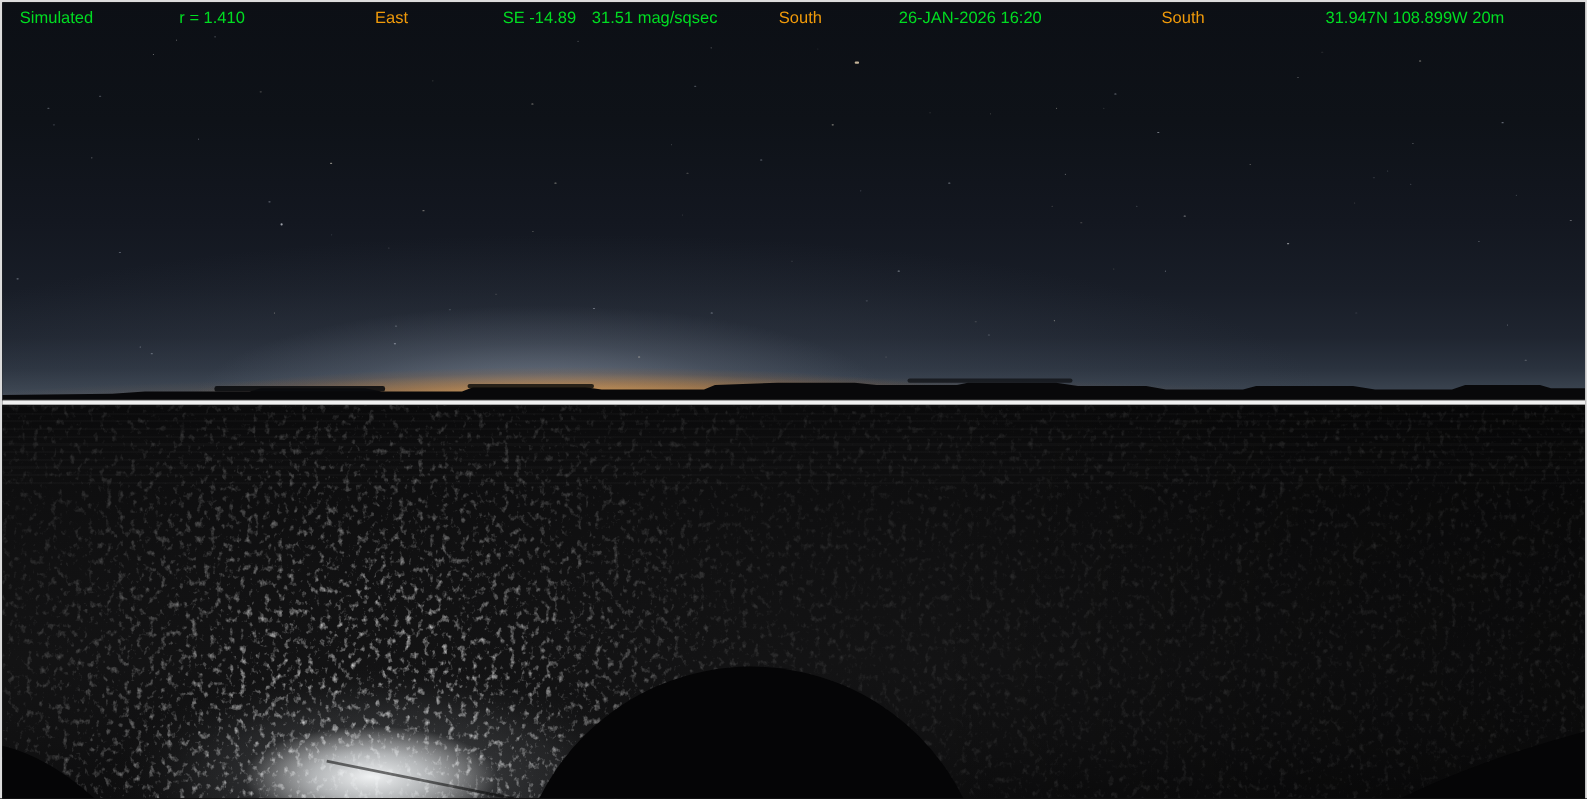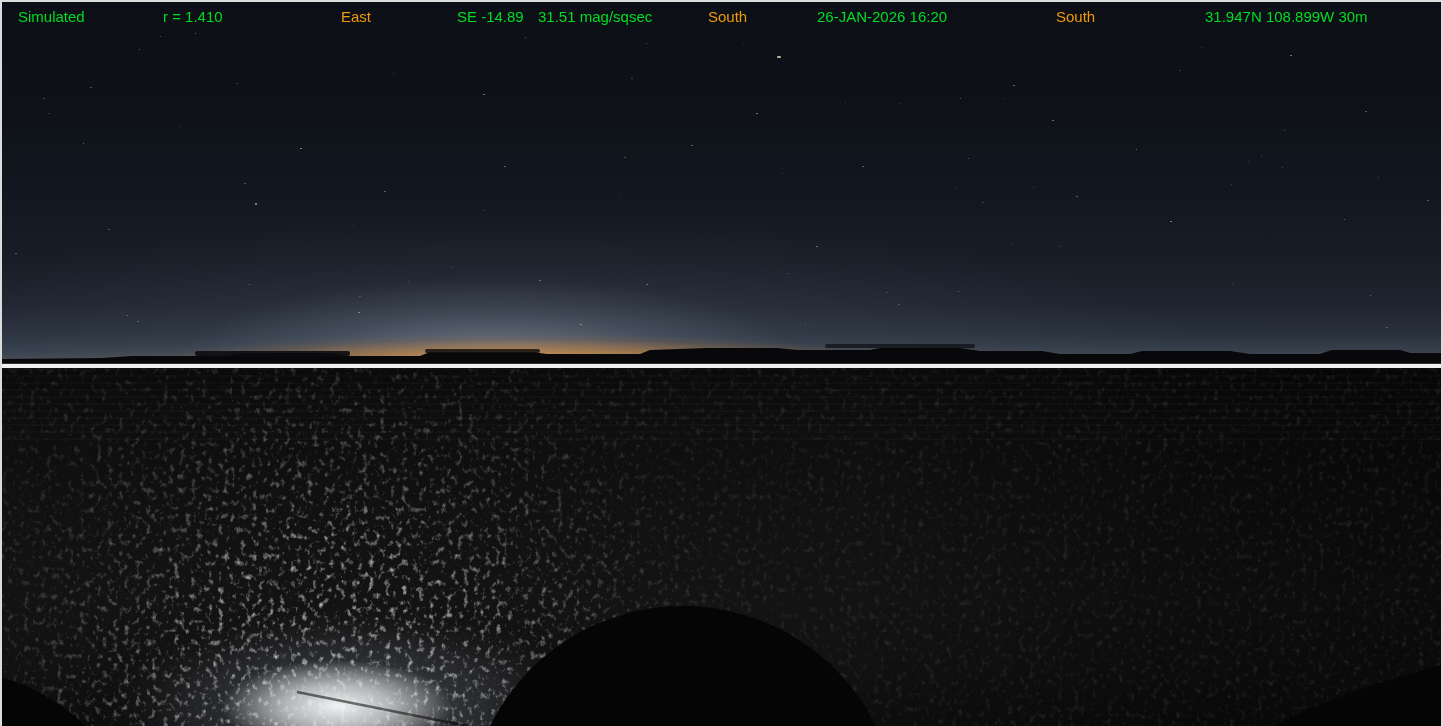--- a/index.html
+++ b/index.html
@@ -148,21 +148,21 @@
 
     <div>
       <span class="hdr green" style="left:16px">Simulated</span>
       <span class="hdr green" style="left:161px">r = 1.410</span>
       <span class="hdr orange" style="left:339px">East</span>
       <span class="hdr green" style="left:455px">SE -14.89</span>
       <span class="hdr green" style="left:536px">31.51 mag/sqsec</span>
       <span class="hdr orange" style="left:706px">South</span>
       <span class="hdr green" style="left:815px">26-JAN-2026 16:20</span>
       <span class="hdr orange" style="left:1054px">South</span>
-      <span class="hdr green" style="left:1203px">31.947N 108.899W 30m</span>
+      <span class="hdr green" style="left:1203px">31.947N 108.899W 20m</span>
     </div>
   </div>
 
   <div id="divider"></div>
 
   <div id="ground">
     <div id="ground-streaks"></div>
 
     <svg width="1439" height="358" viewBox="0 0 1439 358">
       <defs>

